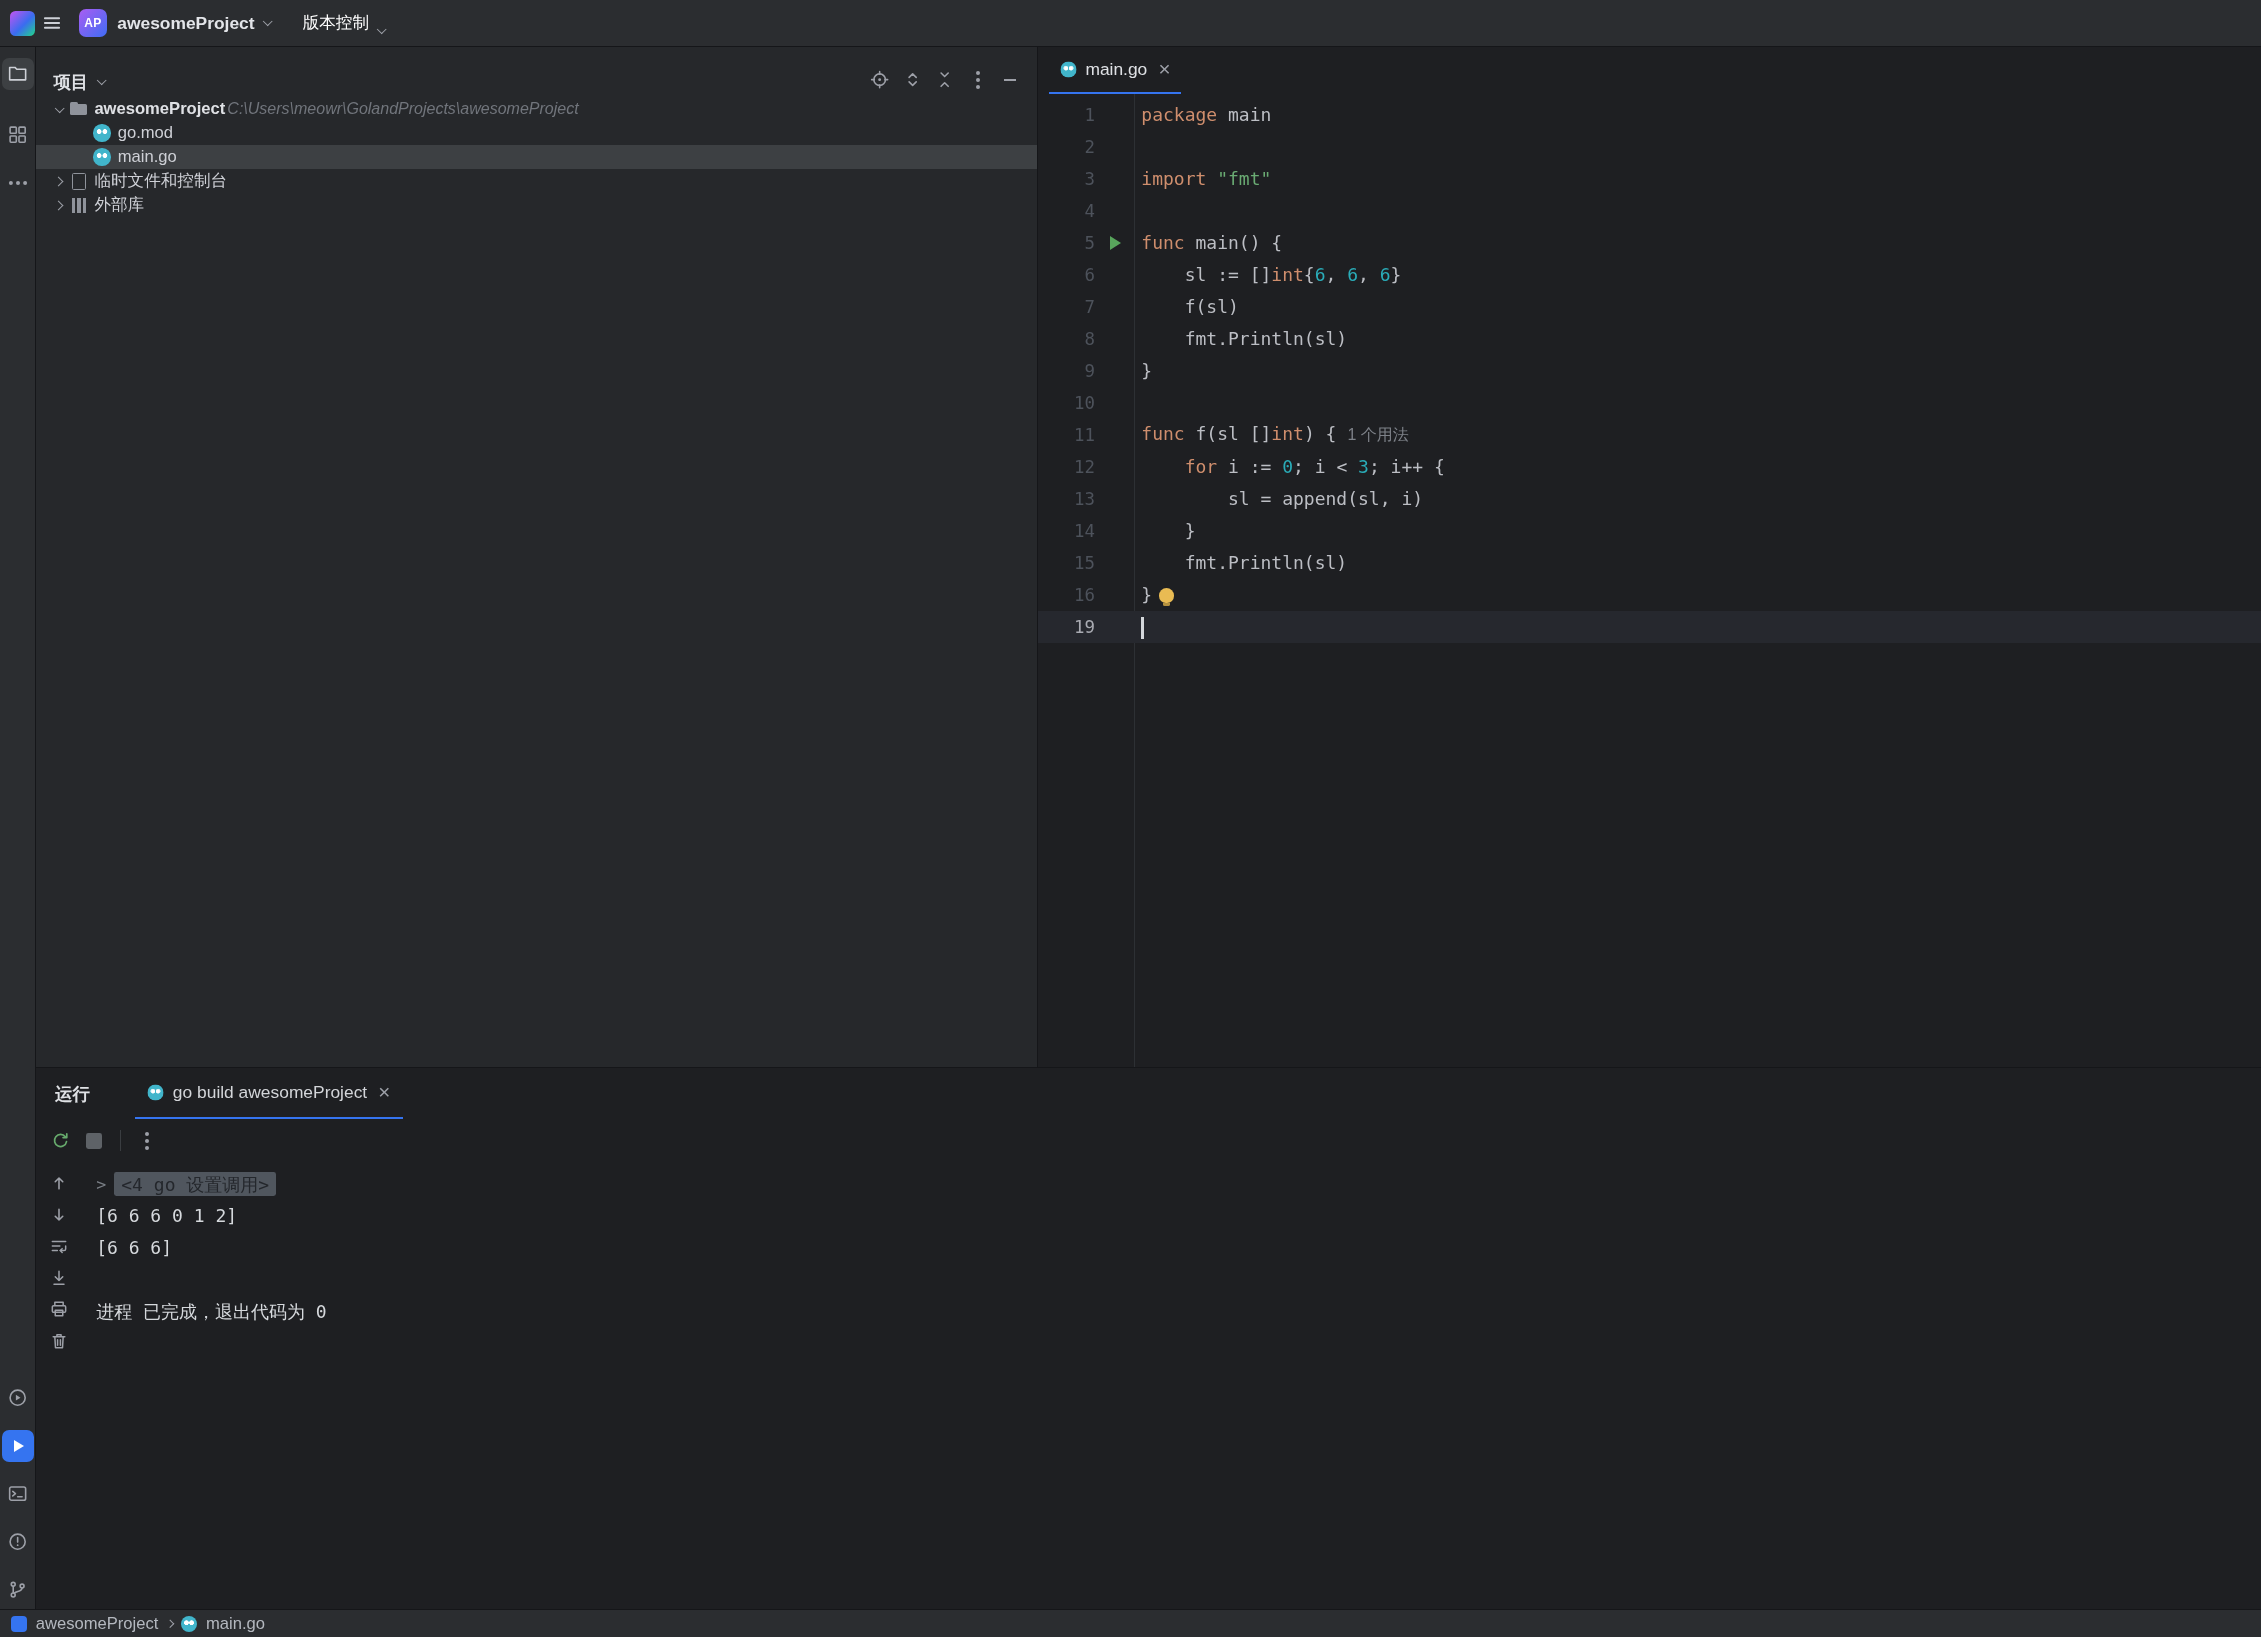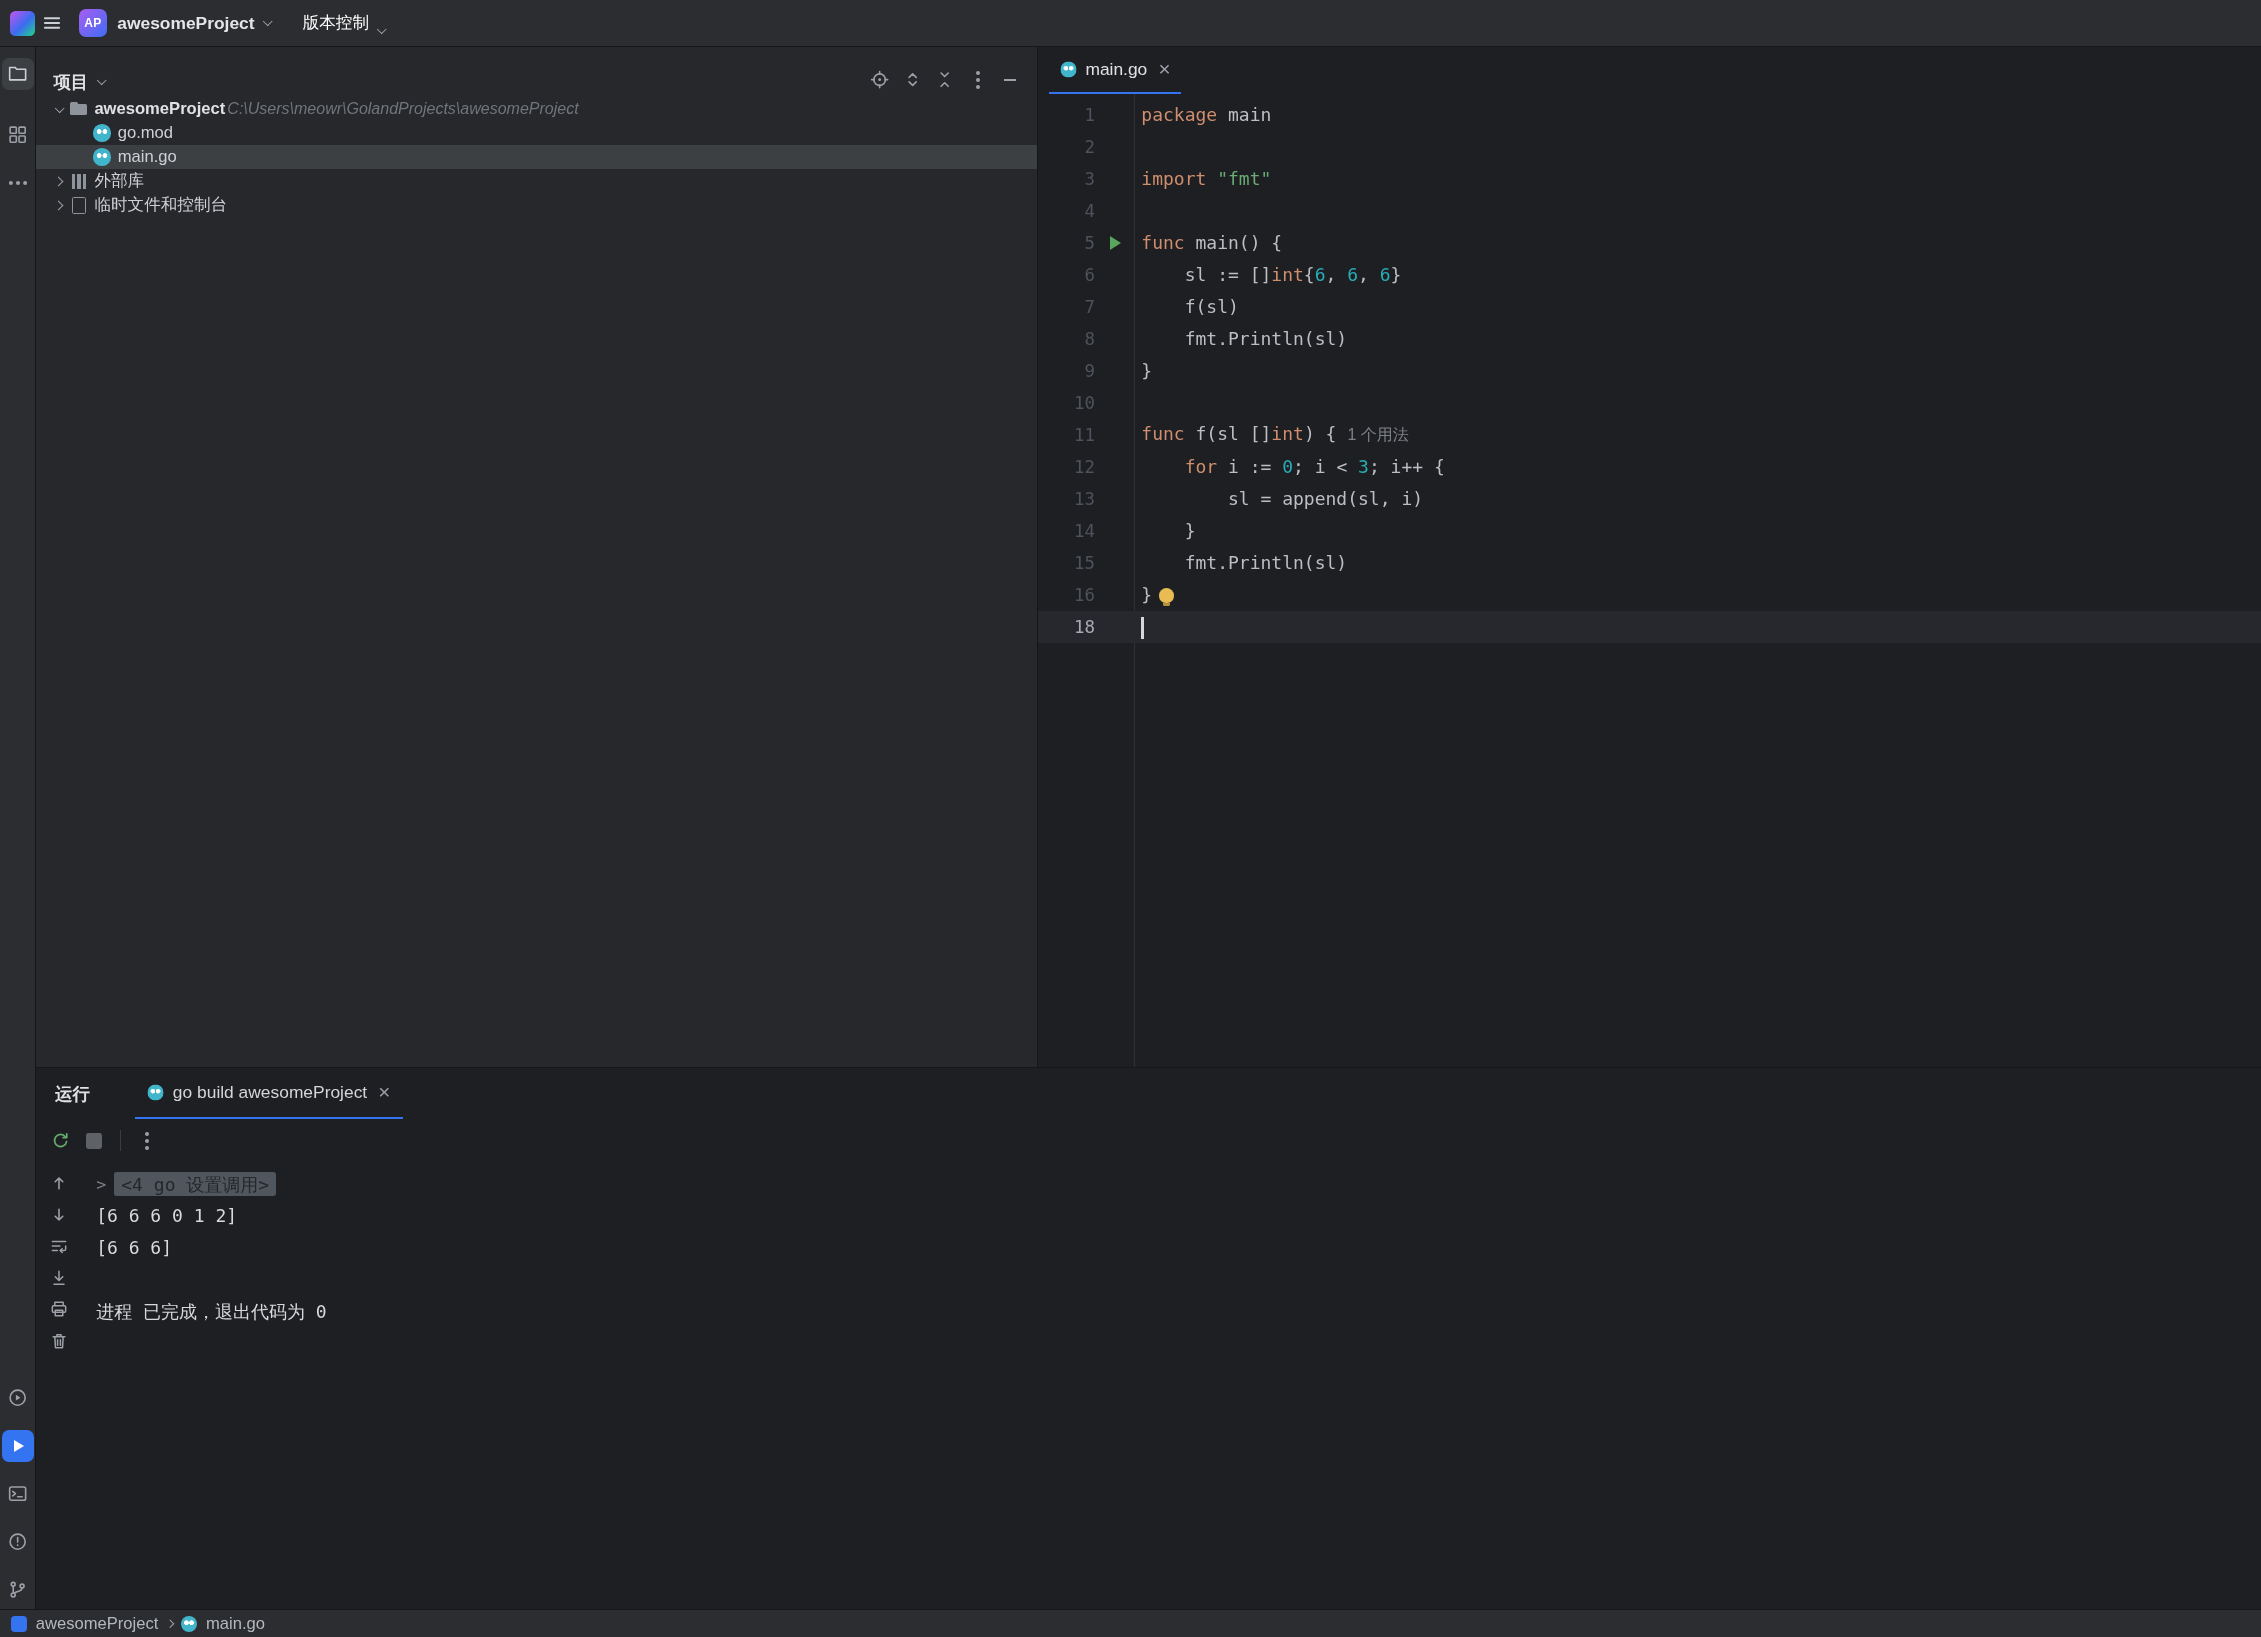--- a/index.html
+++ b/index.html
@@ -247,29 +247,29 @@
                 <span class="tlabel">go.mod</span>
               </div>
               <div class="trow sel" style="padding-left: 55px;">
                 <span class="ticon ic-gofile"></span>
                 <span class="tlabel">main.go</span>
               </div>
               <div class="trow" style="padding-left: 12.7px;">
                 <span class="chevbox">
                   <span class="chev cright"></span>
                 </span>
-                <span class="ticon ic-library"></span>
-                <span class="tlabel">外部库</span>
+                <span class="ticon ic-scratch"></span>
+                <span class="tlabel">临时文件和控制台</span>
               </div>
               <div class="trow" style="padding-left: 12.7px;">
                 <span class="chevbox">
                   <span class="chev cright"></span>
                 </span>
-                <span class="ticon ic-scratch"></span>
-                <span class="tlabel">临时文件和控制台</span>
+                <span class="ticon ic-library"></span>
+                <span class="tlabel">外部库</span>
               </div>
             </div>
         </section>
 
         <section class="editor">
           <div class="tabbar">
             <span class="etab">
               <span class="goface goicon-sm"></span>
               <span>main.go</span>
               <span class="closex">×</span>
@@ -356,21 +356,21 @@
                 <span class="ln">15</span>
                 <span class="gslot"></span>
                 <span class="ctext"><span class="tk-pl">    fmt.Println(sl)</span></span>
               </div>
               <div class="cl">
                 <span class="ln">16</span>
                 <span class="gslot"></span>
                 <span class="ctext"><span class="tk-pl">}</span><span class="tk-bulb"></span></span>
               </div>
               <div class="cl cur">
-                <span class="ln">18</span>
+                <span class="ln">19</span>
                 <span class="gslot"></span>
                 <span class="ctext"><span class="caret"></span></span>
               </div>
             </div>
         </section>
 
       </div>
 
       <section class="runpanel">
         <div class="rtabs">

